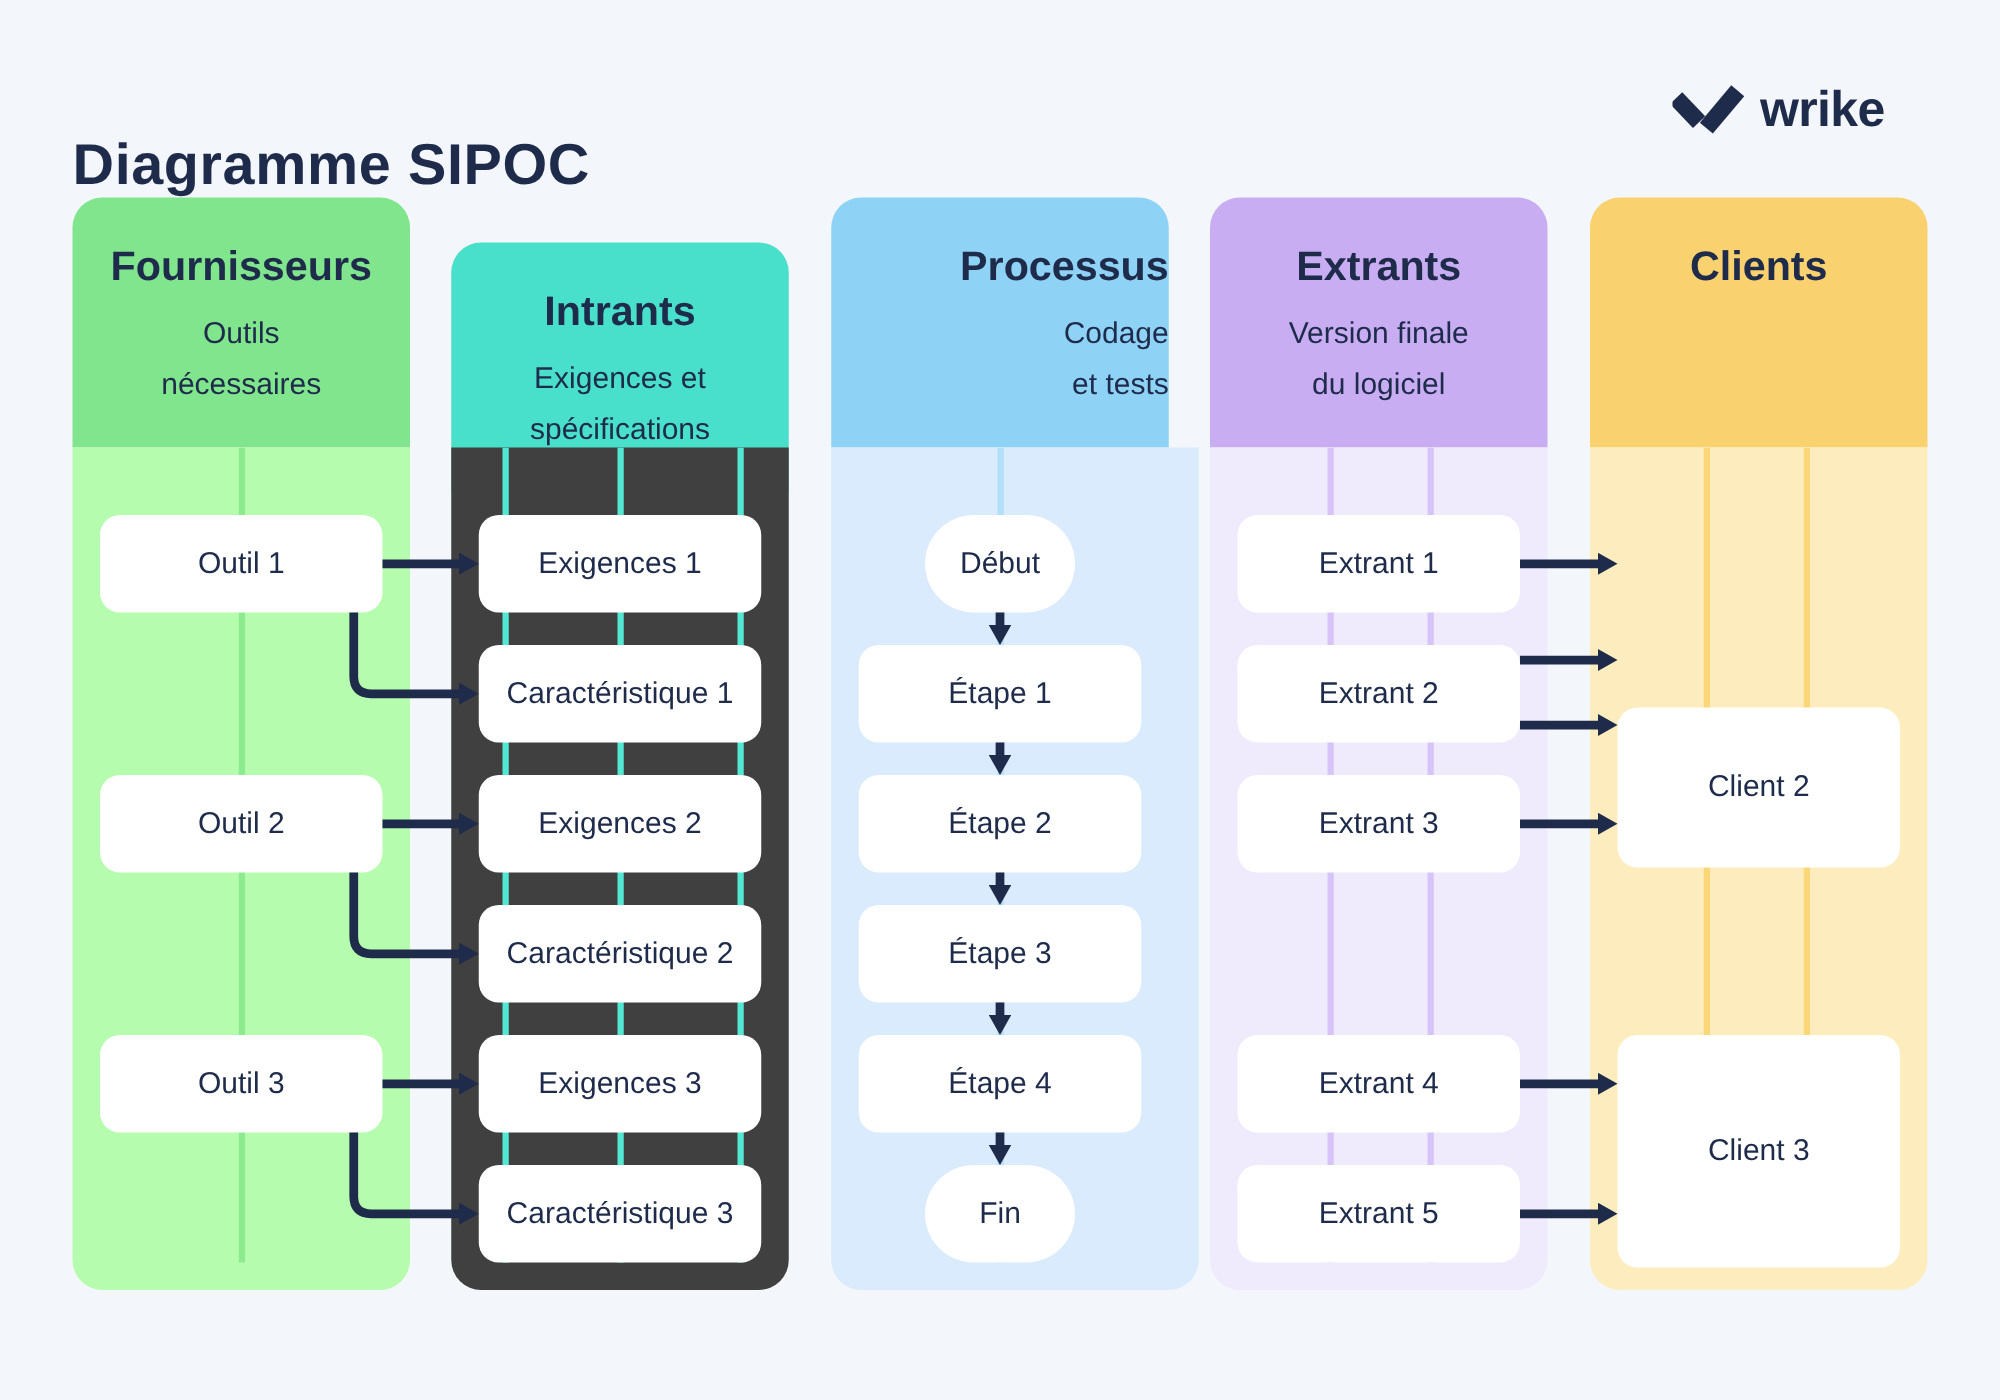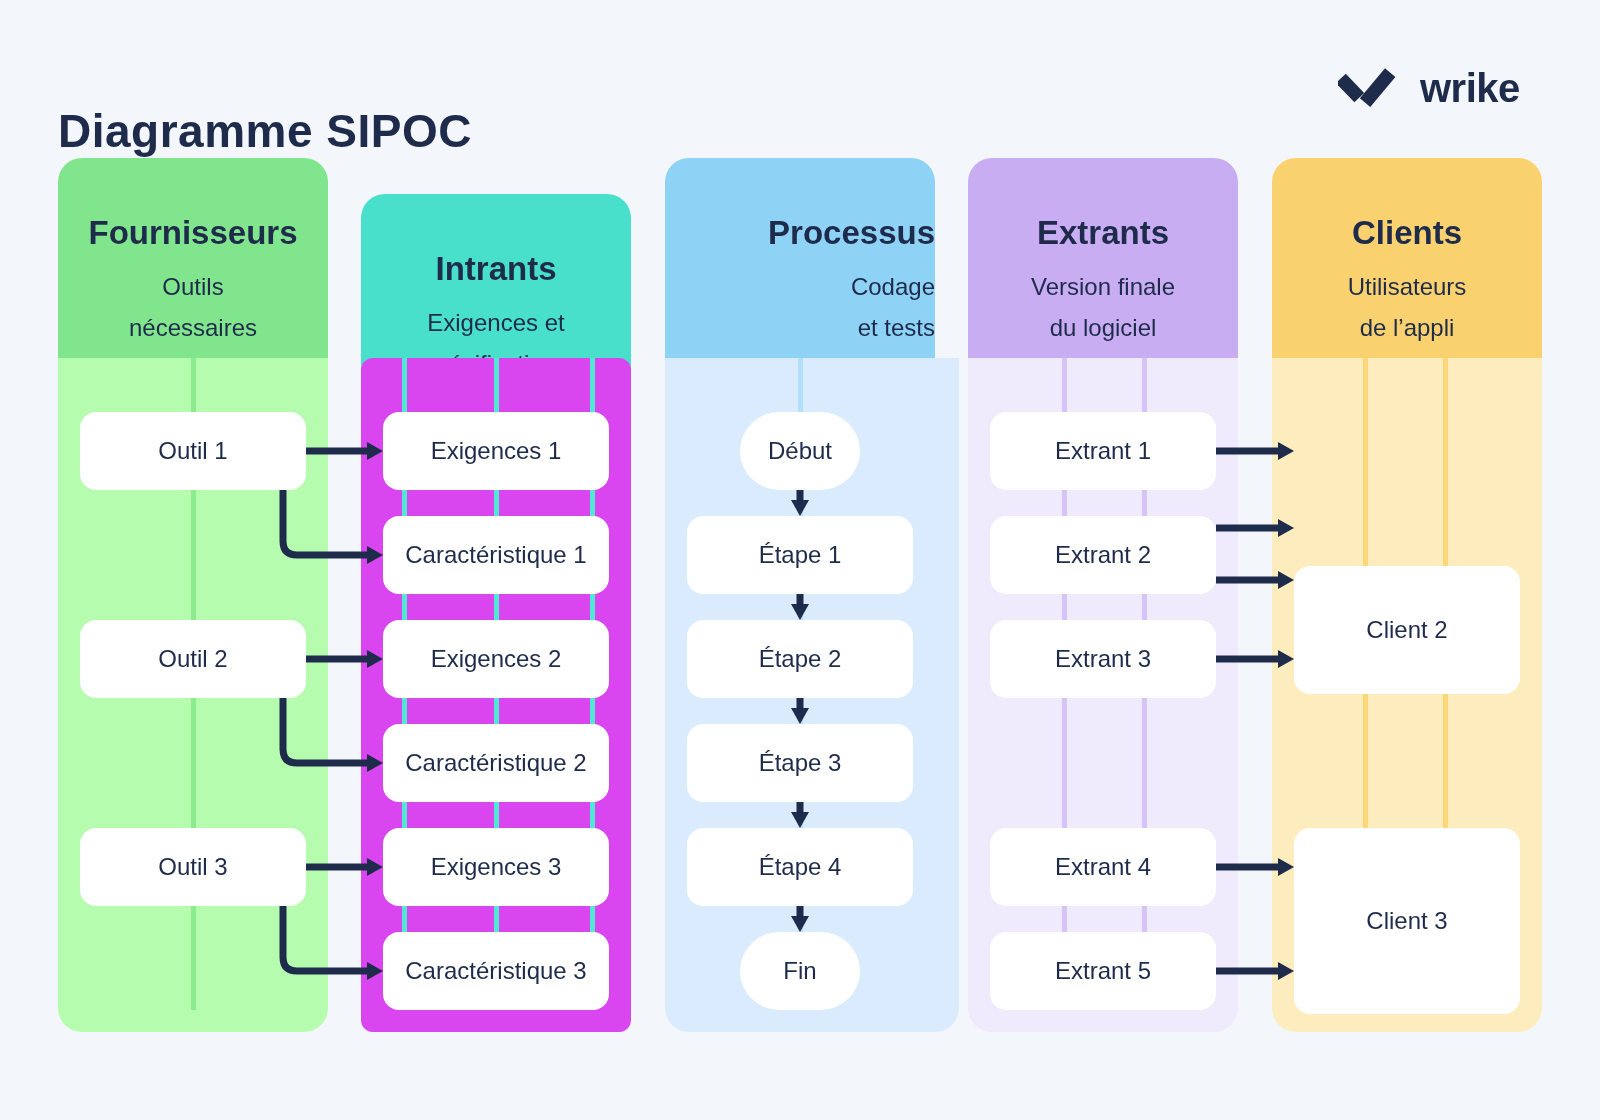--- a/index.html
+++ b/index.html
@@ -7,28 +7,28 @@
   .canvas{
     position:relative;width:1600px;height:1120px;margin:0 auto;
     background:#f3f6fa;overflow:hidden;
     font-family:"Liberation Sans","DejaVu Sans",sans-serif;
     color:#1e2b4a;
   }
   .page-title{
     position:absolute;left:58px;top:104px;margin:0;
     font-size:46px;font-weight:bold;letter-spacing:.5px;color:#1e2b4a;
   }
-  .logo{position:absolute;left:1338px;top:66px;display:flex;align-items:center;gap:24px;}
+  .logo{position:absolute;left:1338px;top:66px;display:flex;align-items:center;gap:12px;}
   .logo svg{display:block;}
   .logo-text{font-size:40px;font-weight:bold;letter-spacing:-.5px;color:#1e2b4a;}
 
   .col{position:absolute;top:158px;width:270px;height:874px;}
   .col-head{
     position:absolute;left:0;top:0;width:100%;height:200px;
-    border-radius:24px 24px 0 0;text-align:center;box-sizing:border-box;padding-top:56px;
+    border-radius:24px 24px 0 0;text-align:center;box-sizing:border-box;padding-top:36px;
   }
   .col-title{font-size:33px;font-weight:bold;}
   .col-sub{margin-top:14px;font-size:24px;line-height:41px;font-weight:500;}
   .sub-line{display:block;}
   .col-body{
     position:absolute;left:0;top:200px;width:100%;height:674px;
     border-radius:0 0 24px 24px;overflow:hidden;
   }
   .vline{position:absolute;top:0;width:5px;height:652px;}
   .card{
@@ -71,21 +71,21 @@
   </section>
 
   <section class="col" style="left:361px">
     <header class="col-head" style="background: rgb(73, 224, 203); margin-top: 36px;">
       <div class="col-title">Intrants</div>
       <div class="col-sub">
         <span class="sub-line">Exigences et</span>
         <span class="sub-line">spécifications</span>
       </div>
     </header>
-    <div class="col-body" style="background: #d946ef; border-radius: 12px;">
+    <div class="col-body" style="background: #404040;">
       <i class="vline" style="left: 41px; background: rgb(82, 231, 210);"></i>
       <i class="vline" style="left: 133px; background: rgb(82, 231, 210);"></i>
       <i class="vline" style="left: 229px; background: rgb(82, 231, 210);"></i>
       <div class="card" style="top:54px">Exigences 1</div>
       <div class="card" style="top:158px">Caractéristique 1</div>
       <div class="card" style="top:262px">Exigences 2</div>
       <div class="card" style="top:366px">Caractéristique 2</div>
       <div class="card" style="top:470px">Exigences 3</div>
       <div class="card" style="top:574px">Caractéristique 3</div>
     </div>
@@ -125,24 +125,20 @@
       <div class="card" style="top:158px">Extrant 2</div>
       <div class="card" style="top:262px">Extrant 3</div>
       <div class="card" style="top:470px">Extrant 4</div>
       <div class="card" style="top:574px">Extrant 5</div>
     </div>
   </section>
 
   <section class="col" style="left:1272px">
     <header class="col-head" style="background: rgb(249, 209, 110);">
       <div class="col-title">Clients</div>
-      <div class="col-sub">
-        <span class="sub-line">Utilisateurs</span>
-        <span class="sub-line">de l’appli</span>
-      </div>
     </header>
     <div class="col-body" style="background: rgb(253, 237, 190);">
       <i class="vline" style="left: 91px; background: rgb(251, 215, 120);"></i>
       <i class="vline" style="left: 171px; background: rgb(251, 215, 120);"></i>
       <div class="card" style="top:208px;height:128px">Client 2</div>
       <div class="card" style="top:470px;height:186px">Client 3</div>
     </div>
   </section>
 
   <svg class="connectors" width="1600" height="1120" viewBox="0 0 1600 1120">

